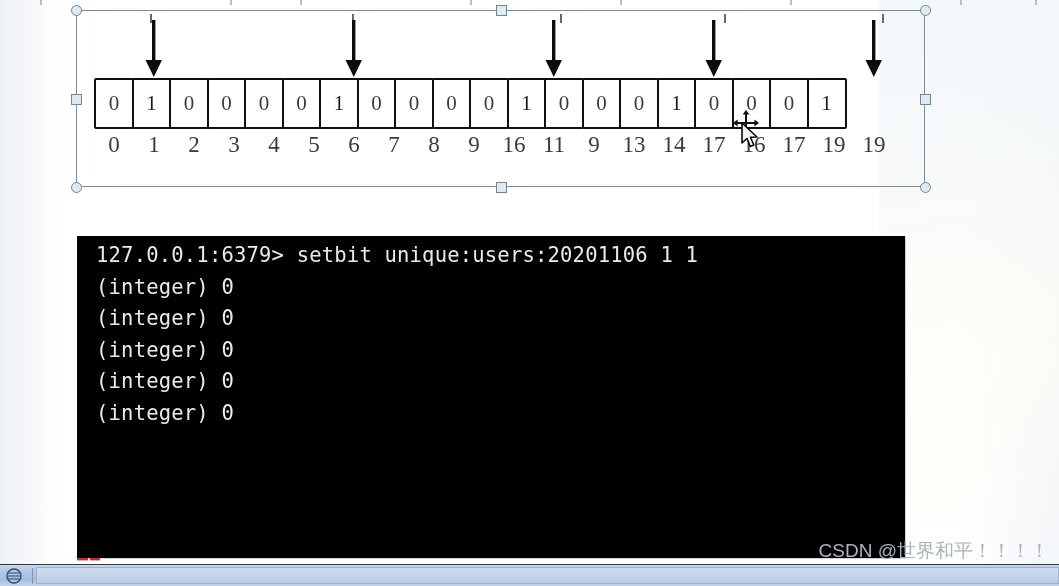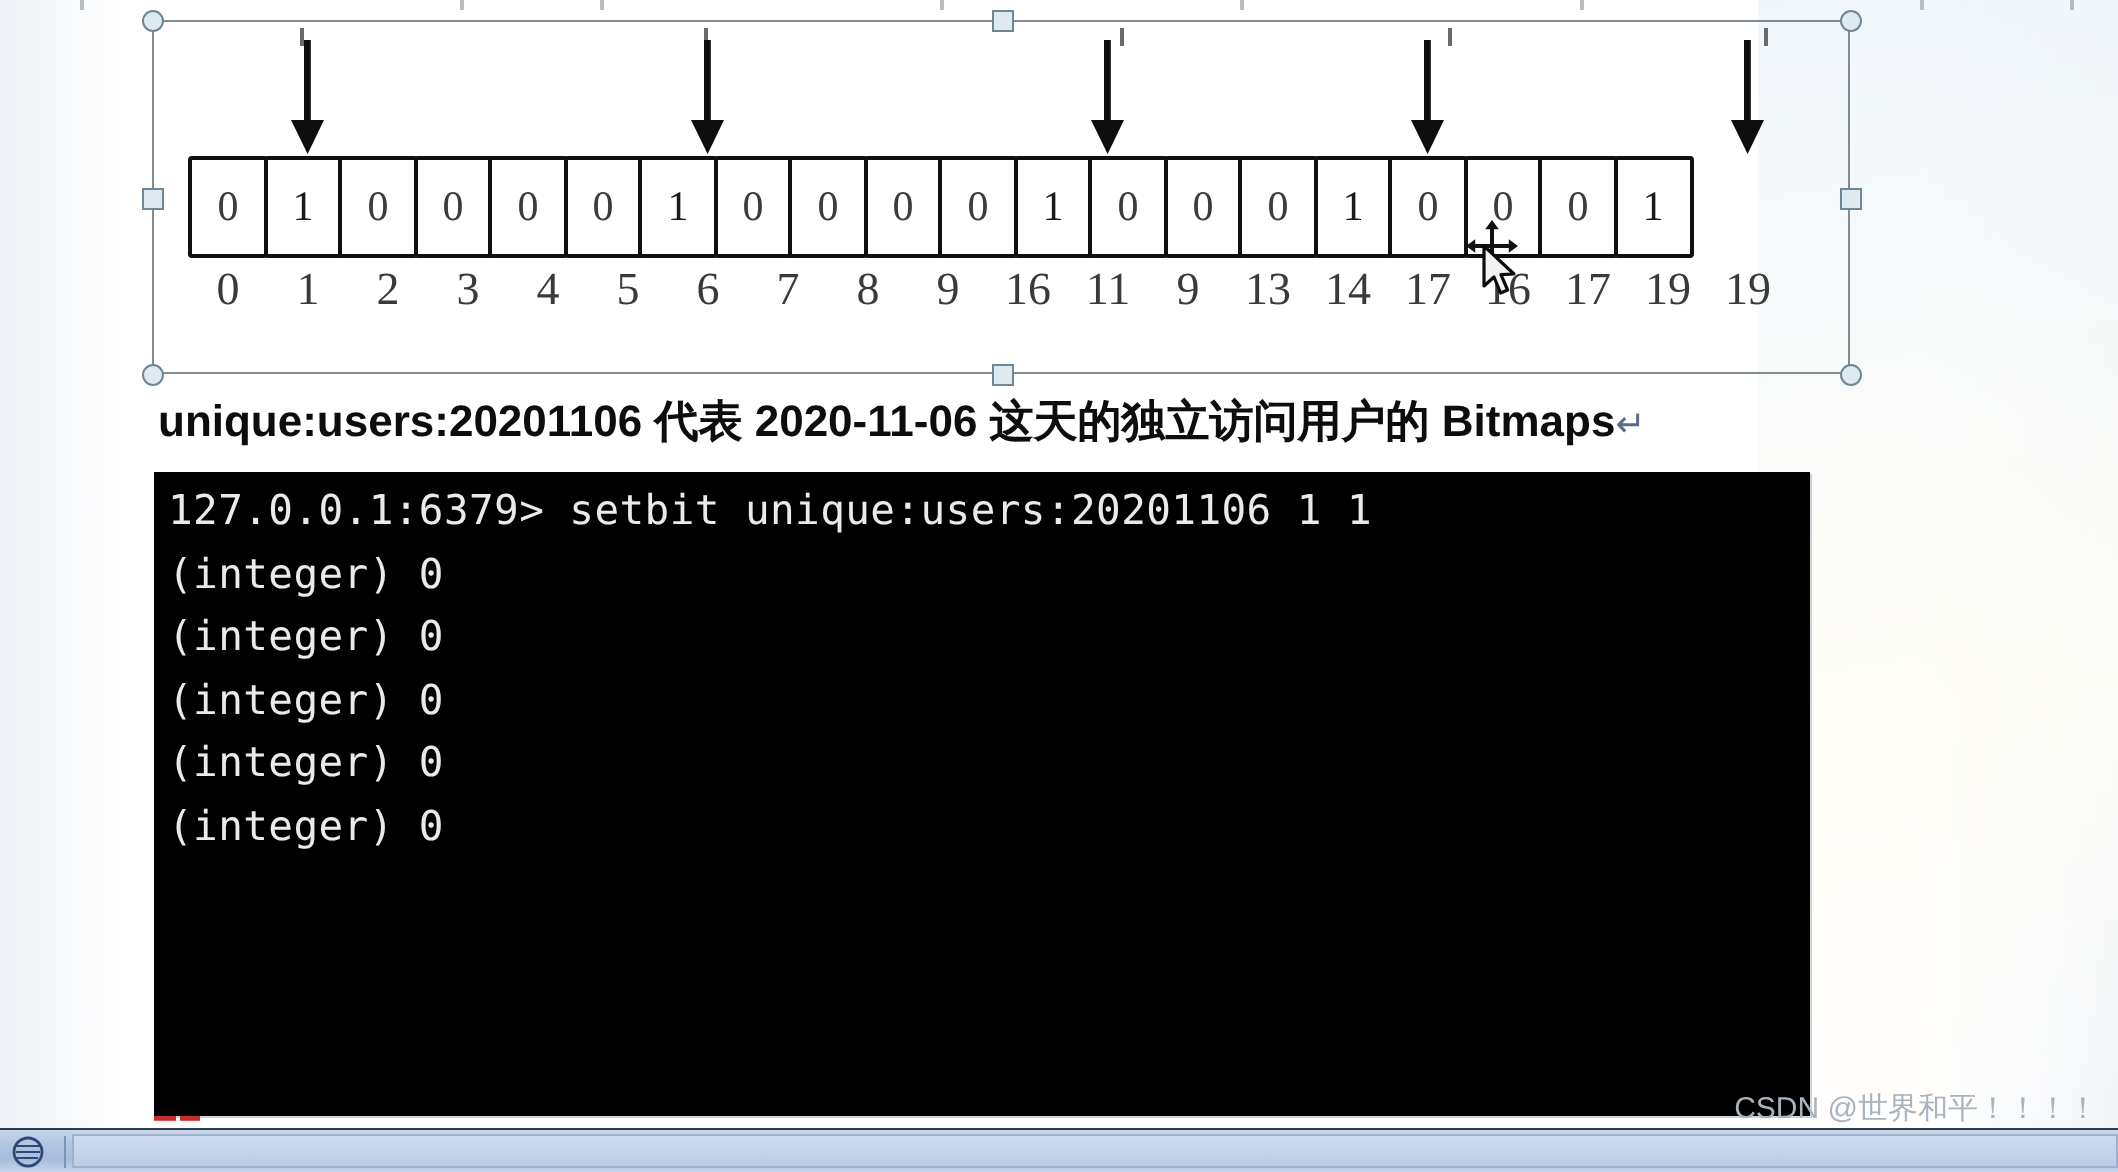--- a/index.html
+++ b/index.html
@@ -173,41 +173,41 @@
 
   
   .terminal {
     position: absolute;
     left: 77px;
     top: 236px;
     width: 828px;
     height: 322px;
     background: #000000;
     overflow: hidden;
-    padding: 4px 0 0 4px;
+    padding: 4px 0 0 16px;
     box-sizing: border-box;
     box-shadow: 1px 1px 0 rgba(120,130,145,0.35);
   }
   .term-line {
     font-family: "DejaVu Sans Mono", "Liberation Mono", monospace;
     font-size: 20.5px;
     line-height: 31.5px;
     color: #eaeaea;
     white-space: pre;
     padding-left: 3px;
     letter-spacing: 0.2px;
   }
 
   
   .watermark {
     position: absolute;
     right: 10px;
     bottom: 22px;
     font-family: "Liberation Sans", sans-serif;
-    font-size: 15px;
+    font-size: 19px;
     color: #a9b3bd;
     white-space: nowrap;
   }
 
   
   .taskbar {
     position: absolute;
     left: 0;
     bottom: 0;
     width: 1059px;
@@ -359,21 +359,20 @@
       <path d="M0 13 L4.6 9.6 L4.6 16.4 Z"></path>
       <path d="M26 13 L21.4 9.6 L21.4 16.4 Z"></path>
       <rect x="12" y="4" width="2" height="18"></rect>
       <rect x="4" y="12" width="18" height="2"></rect>
     </g>
   </svg>
   <svg class="cursor-arrow" viewBox="0 0 20 28">
     <path d="M1 1 L1 21 L6 16.5 L9.3 24.5 L12.8 23 L9.5 15.3 L16 15 Z" fill="#f2f2f2" stroke="#0a0a0a" stroke-width="1.6" stroke-linejoin="round"></path>
   </svg>
 
-  <div class="caption"><span>unique:users:20201106 代表 2020-11-06 这天的独立访问用户的 Bitmaps</span><span class="pilcrow">↵</span></div>
 
   <div class="terminal" id="terminal">
       <div class="term-line">127.0.0.1:6379&gt; setbit unique:users:20201106 1 1</div>
       <div class="term-line">(integer) 0</div>
       <div class="term-line">(integer) 0</div>
       <div class="term-line">(integer) 0</div>
       <div class="term-line">(integer) 0</div>
       <div class="term-line">(integer) 0</div>
     </div>
 

